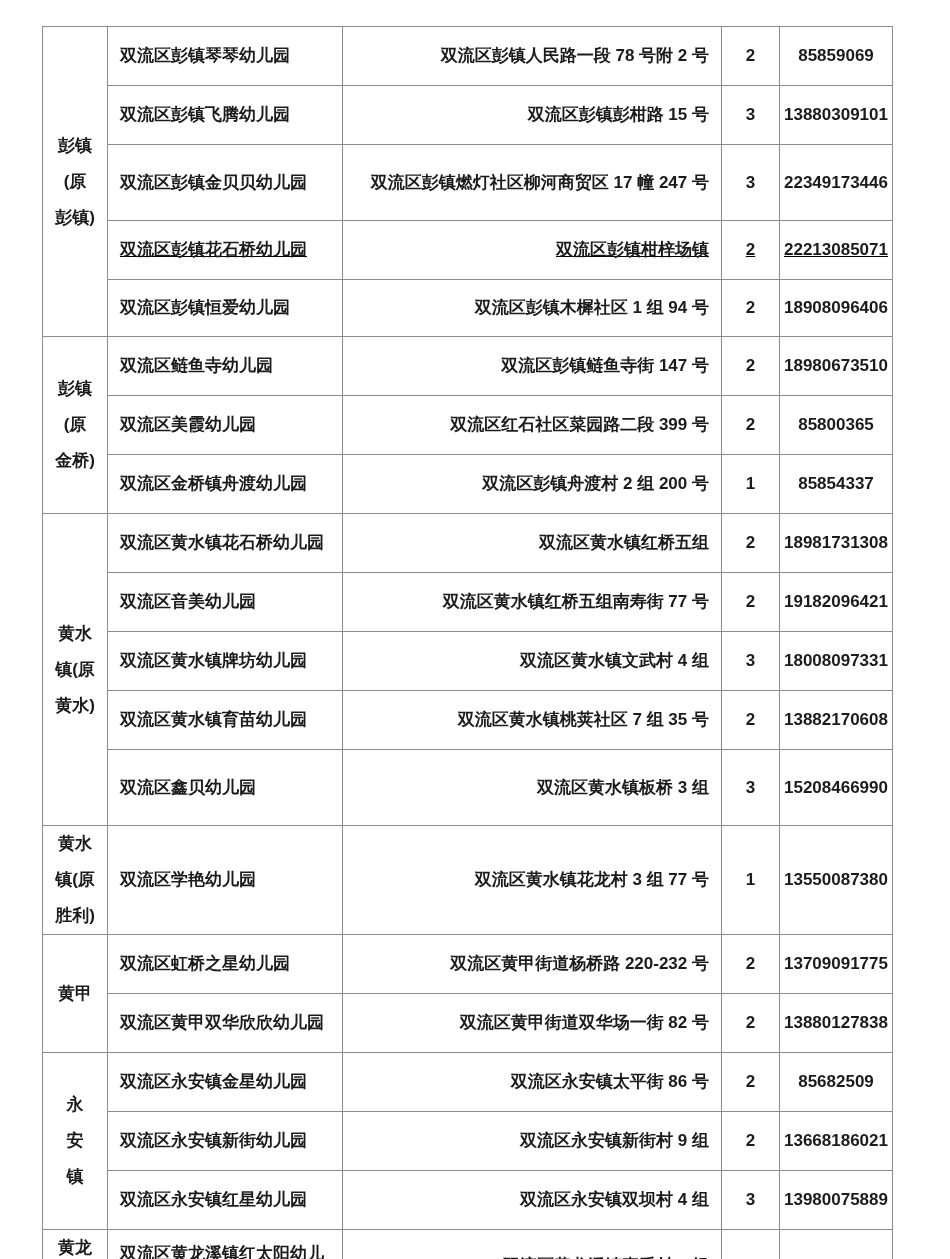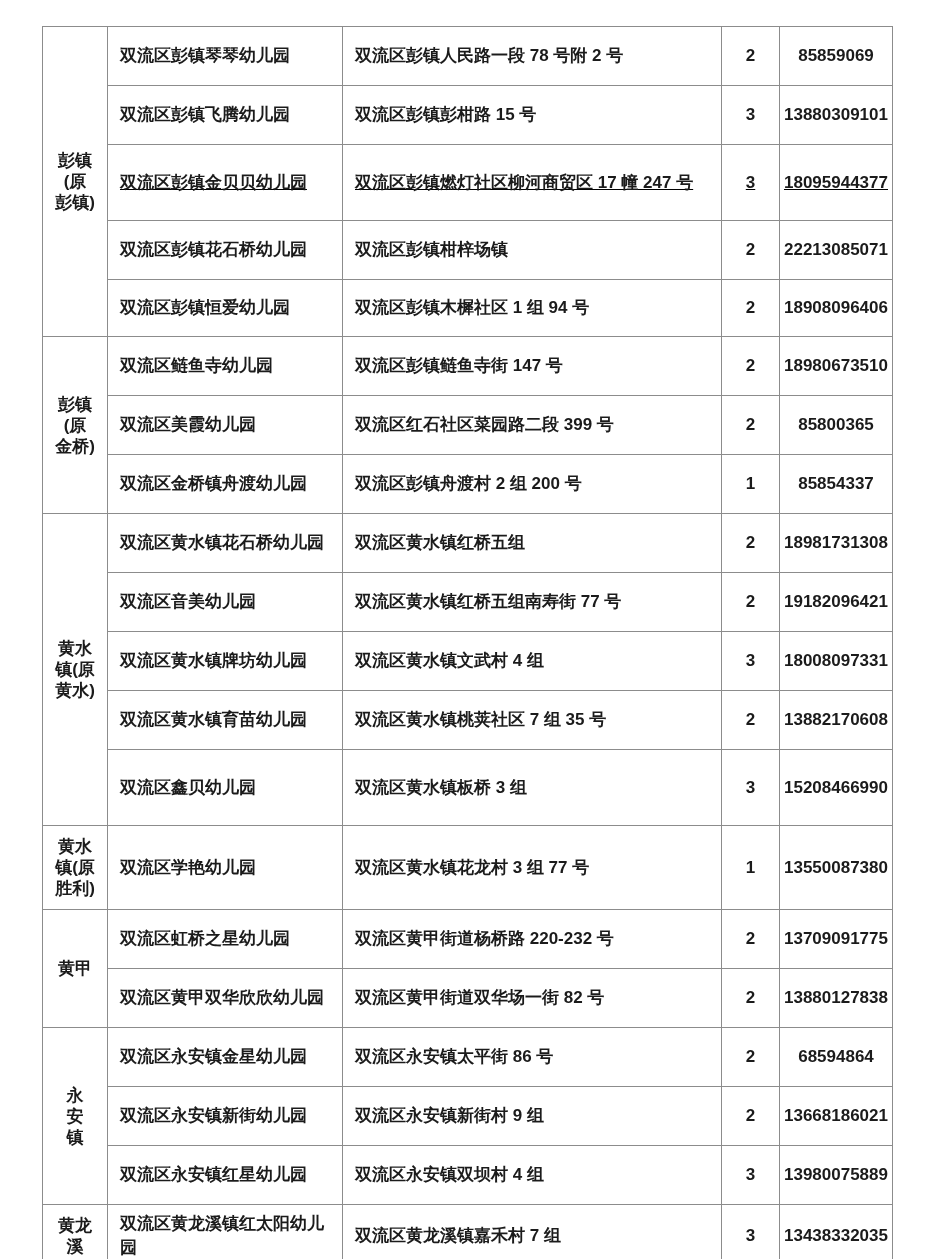--- a/index.html
+++ b/index.html
@@ -30,30 +30,30 @@
     font-weight: bold;
     font-size: 17px;
     color: #1b1b1b;
     vertical-align: middle;
     overflow: hidden;
     box-sizing: border-box;
   }
   td.group {
     text-align: center;
     white-space: pre-line;
-    line-height: 21px;
+    line-height: 36px;
     padding: 0 3px;
   }
   td.name {
     text-align: left;
     padding: 0 12px;
     line-height: 24px;
   }
   td.address {
-    text-align: left;
+    text-align: right;
     padding: 16px 12px;
     line-height: 24px;
   }
   td.grade, td.phone {
     text-align: center;
     padding: 0 2px;
   }
   col.c-group { width: 65px; }
   col.c-name  { width: 235px; }
   col.c-addr  { width: 379px; }
@@ -82,27 +82,27 @@
             <td class="address">双流区彭镇人民路一段 78 号附 2 号</td>
             <td class="grade">2</td>
             <td class="phone">85859069</td>
           </tr>
           <tr style="height: 59px; margin-left: 12px;">
             <td class="name">双流区彭镇飞腾幼儿园</td>
             <td class="address">双流区彭镇彭柑路 15 号</td>
             <td class="grade">3</td>
             <td class="phone">13880309101</td>
           </tr>
-          <tr style="height: 76px; text-decoration: underline;">
+          <tr style="height: 76px;">
             <td class="name">双流区彭镇金贝贝幼儿园</td>
             <td class="address">双流区彭镇燃灯社区柳河商贸区 17 幢 247 号</td>
             <td class="grade">3</td>
-            <td class="phone">18095944377</td>
-          </tr>
-          <tr style="height: 59px;">
+            <td class="phone">22349173446</td>
+          </tr>
+          <tr style="height: 59px; text-decoration: underline;">
             <td class="name">双流区彭镇花石桥幼儿园</td>
             <td class="address">双流区彭镇柑梓场镇</td>
             <td class="grade">2</td>
             <td class="phone">22213085071</td>
           </tr>
           <tr style="height: 45px;">
             <td class="name">双流区彭镇恒爱幼儿园</td>
             <td class="address">双流区彭镇木樨社区 1 组 94 号</td>
             <td class="grade">2</td>
             <td class="phone">18908096406</td>
@@ -183,21 +183,21 @@
             <td class="grade">2</td>
             <td class="phone">13880127838</td>
           </tr>
           <tr style="height: 59px;">
             <td rowspan="3" class="group">永
 安
 镇</td>
             <td class="name">双流区永安镇金星幼儿园</td>
             <td class="address">双流区永安镇太平街 86 号</td>
             <td class="grade">2</td>
-            <td class="phone">68594864</td>
+            <td class="phone">85682509</td>
           </tr>
           <tr style="height: 59px;">
             <td class="name">双流区永安镇新街幼儿园</td>
             <td class="address">双流区永安镇新街村 9 组</td>
             <td class="grade">2</td>
             <td class="phone">13668186021</td>
           </tr>
           <tr style="height: 59px;">
             <td class="name">双流区永安镇红星幼儿园</td>
             <td class="address">双流区永安镇双坝村 4 组</td>

